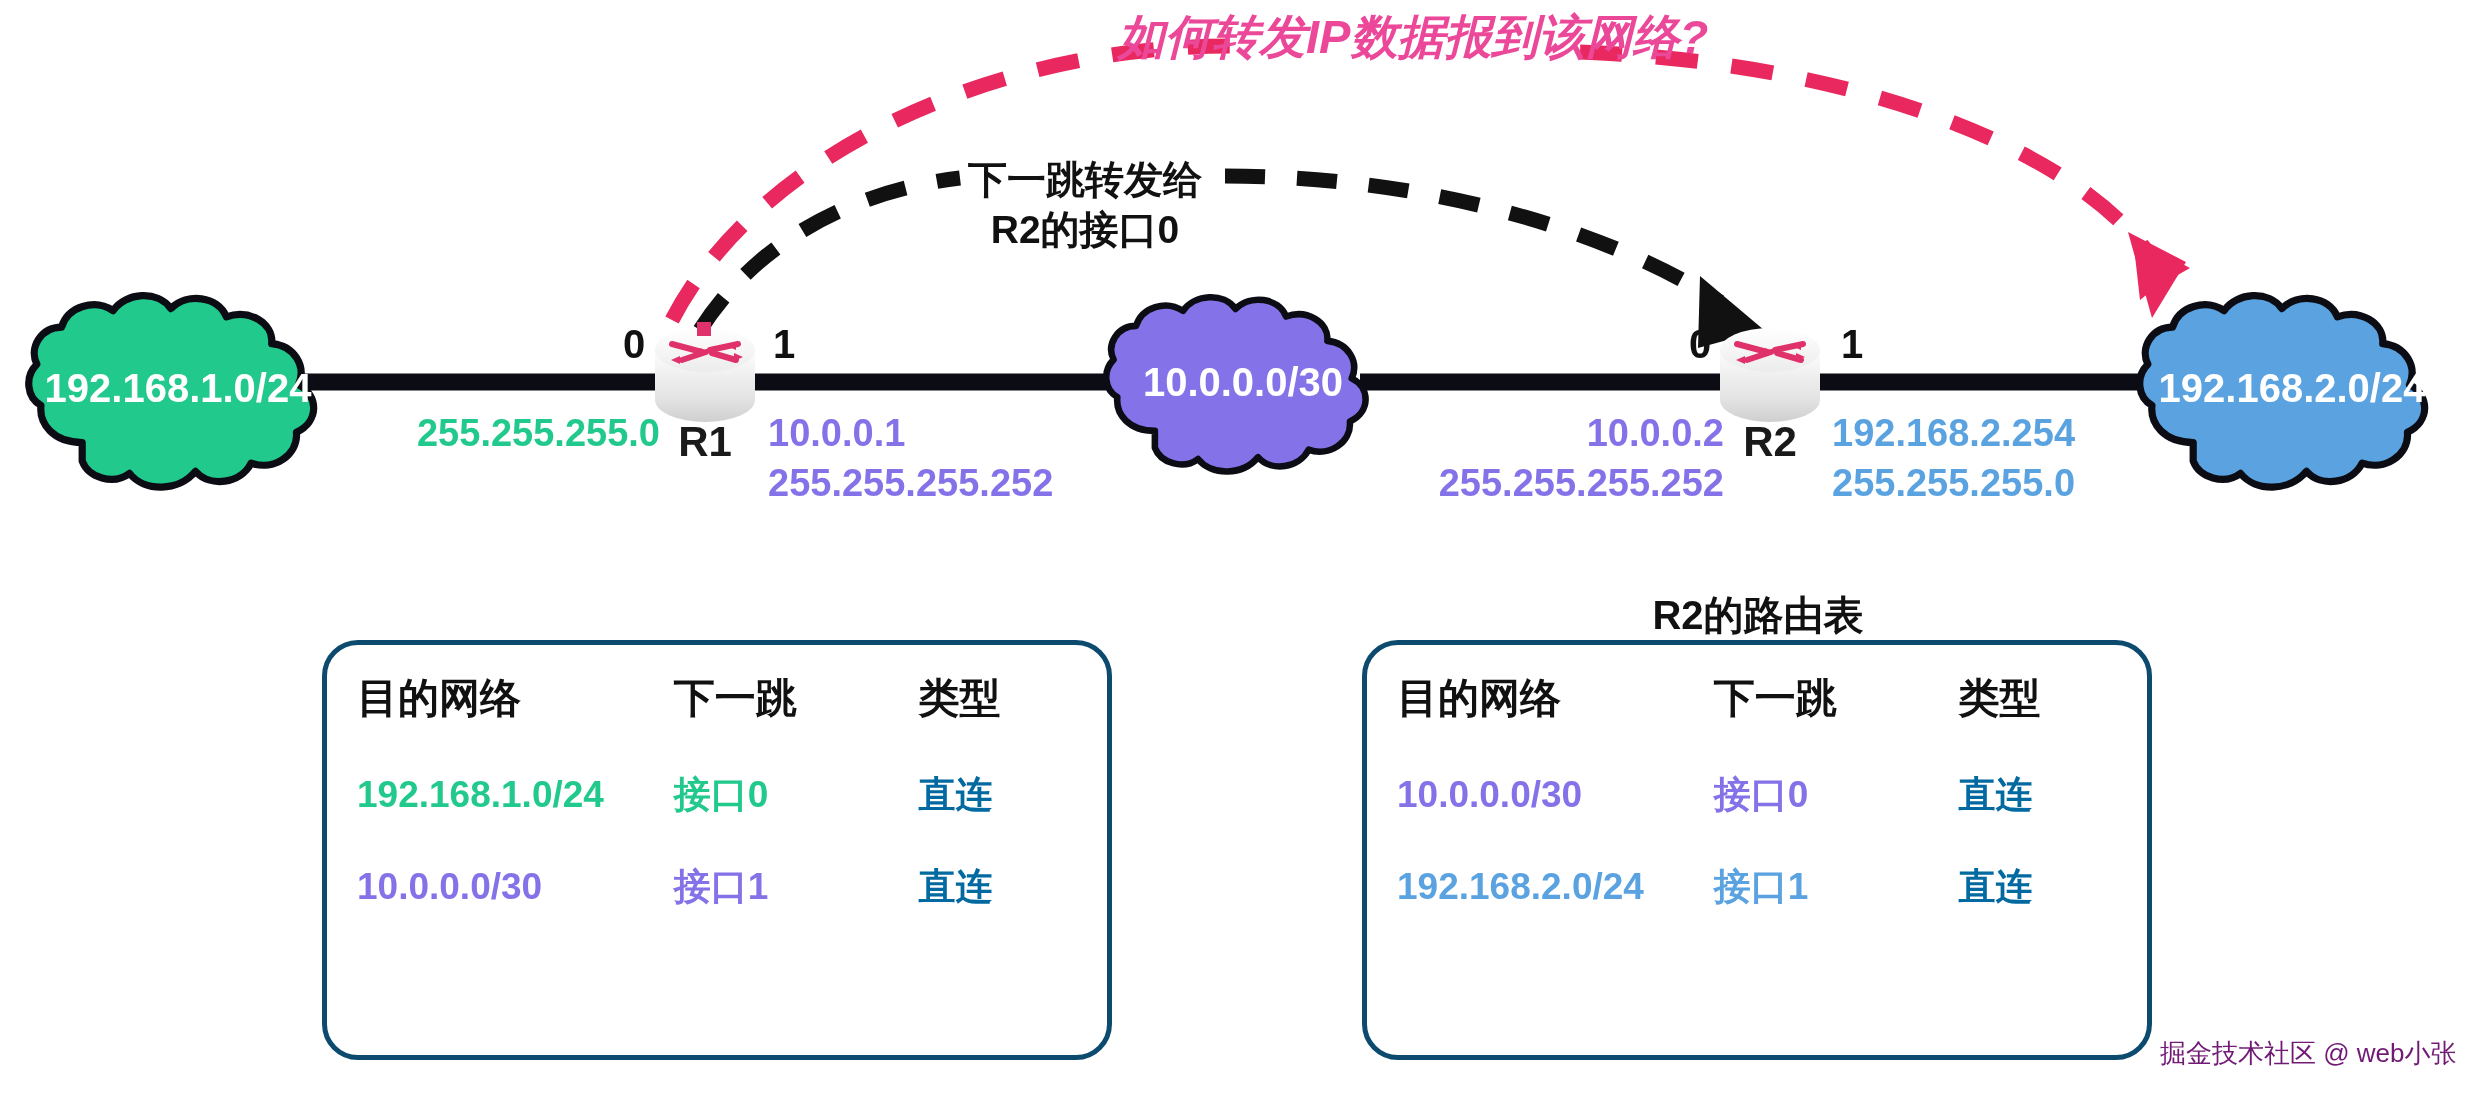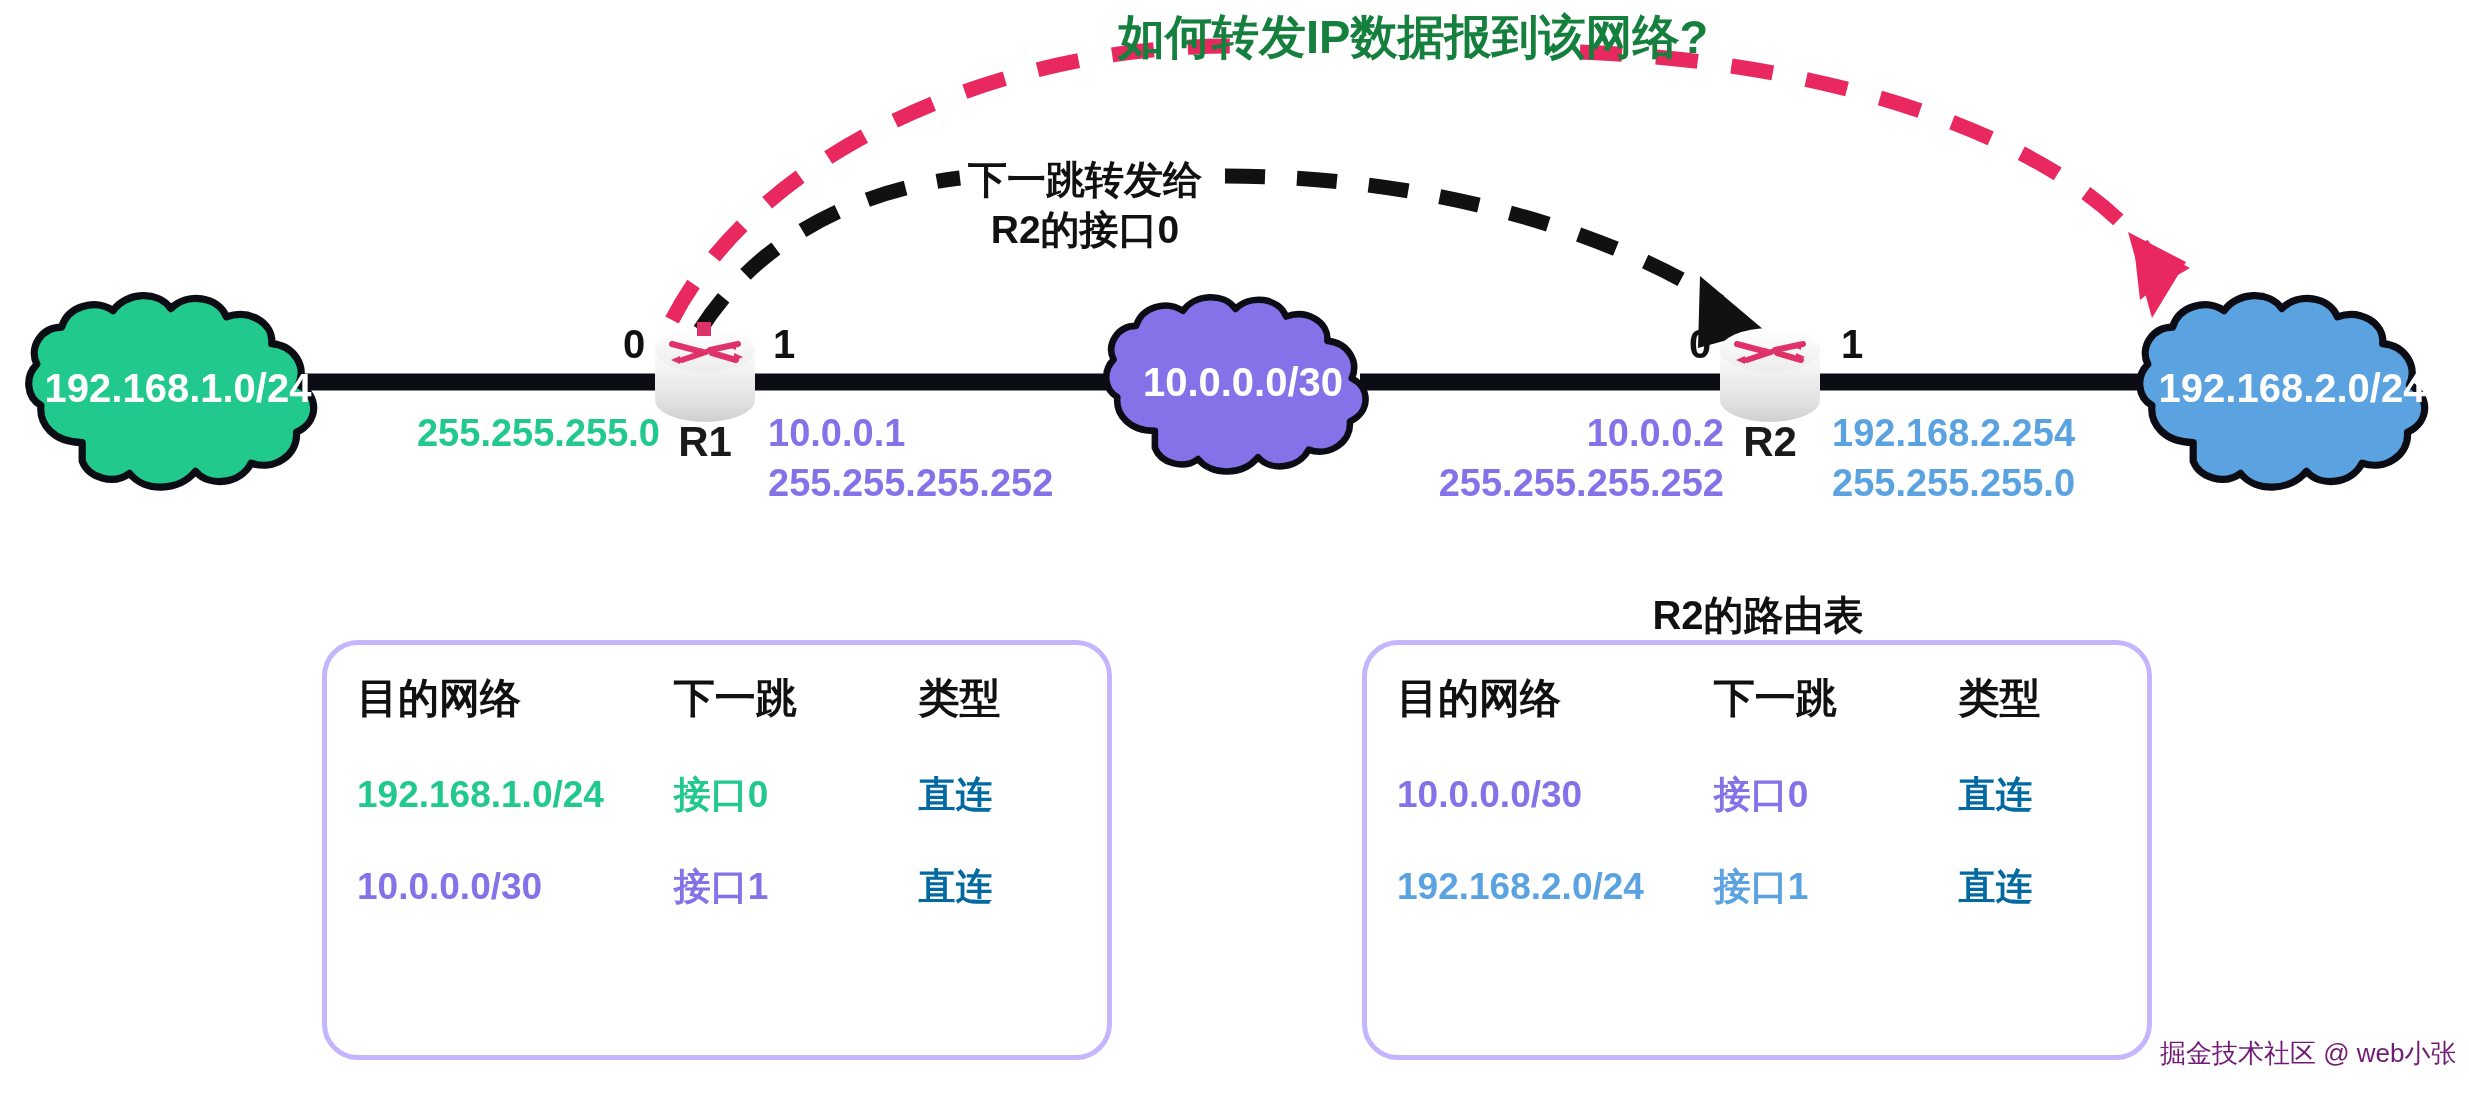--- a/index.html
+++ b/index.html
@@ -22,23 +22,24 @@
     height: 1095px;
   }
   .abs { position: absolute; }
 
   
   #question-title {
     left: 1118px;
     top: 6px;
     font-size: 47px;
     font-weight: bold;
-    color: #15803d;
+    color: #ec4899;
     white-space: nowrap;
     letter-spacing: 0px;
+    font-style: italic;
   }
 
   
   #nexthop-note {
     left: 1085px;
     top: 155px;
     font-size: 39px;
     font-weight: bold;
     color: #111111;
     text-align: center;
@@ -87,21 +88,21 @@
 
   
   .table-title {
     font-size: 40px;
     font-weight: bold;
     color: #111111;
     white-space: nowrap;
     transform: translateX(-50%);
   }
   .table-box {
-    border: 5px solid #c4b5fd;
+    border: 5px solid #0c4a6e;
     border-radius: 36px;
     background: #ffffff;
     box-sizing: border-box;
   }
   .tbl {
     position: absolute;
     left: 0; top: 0;
     width: 100%;
     box-sizing: border-box;
     padding: 26px 30px 0 30px;

